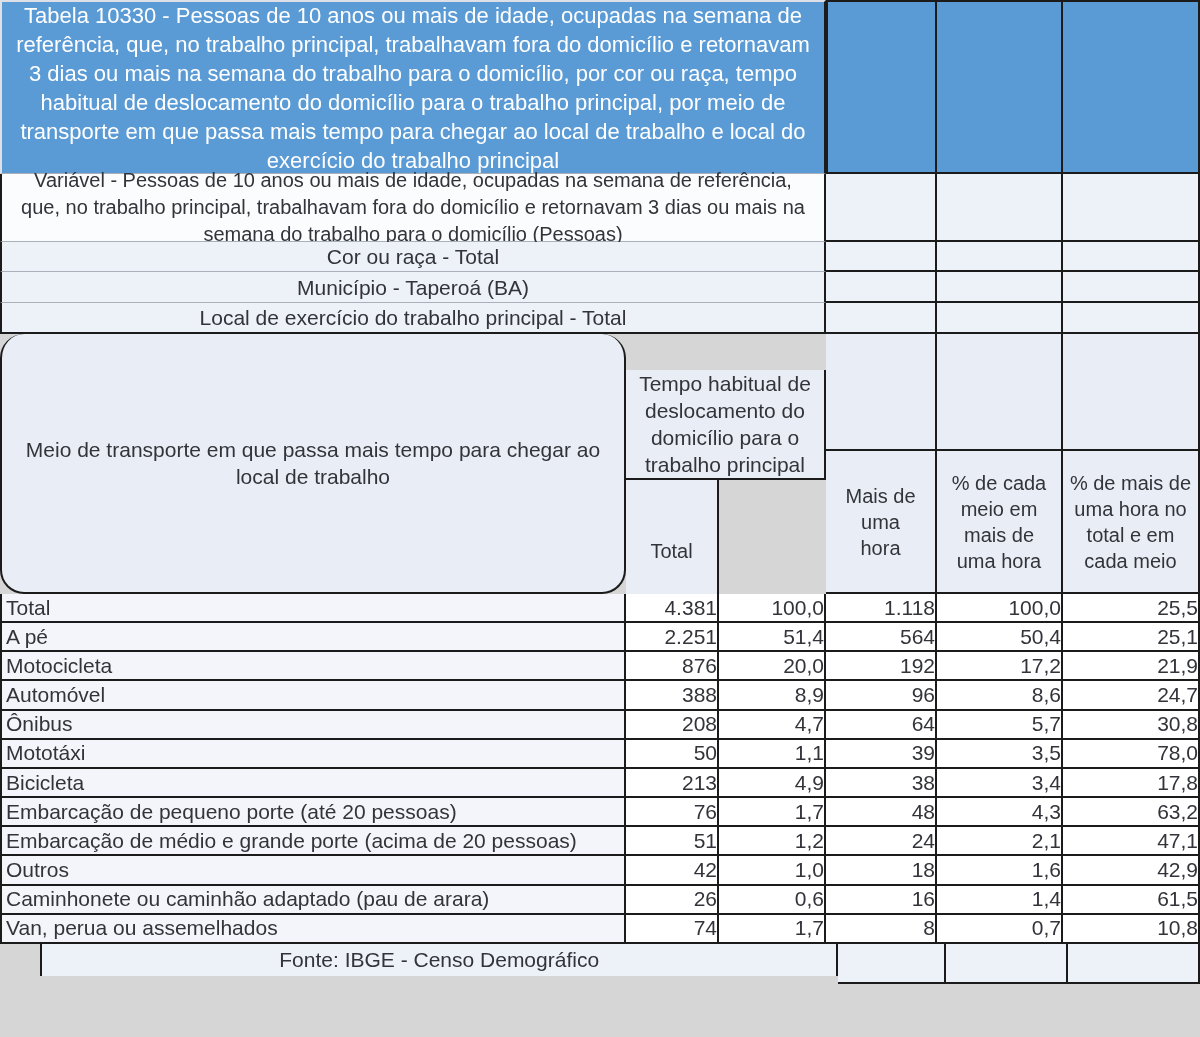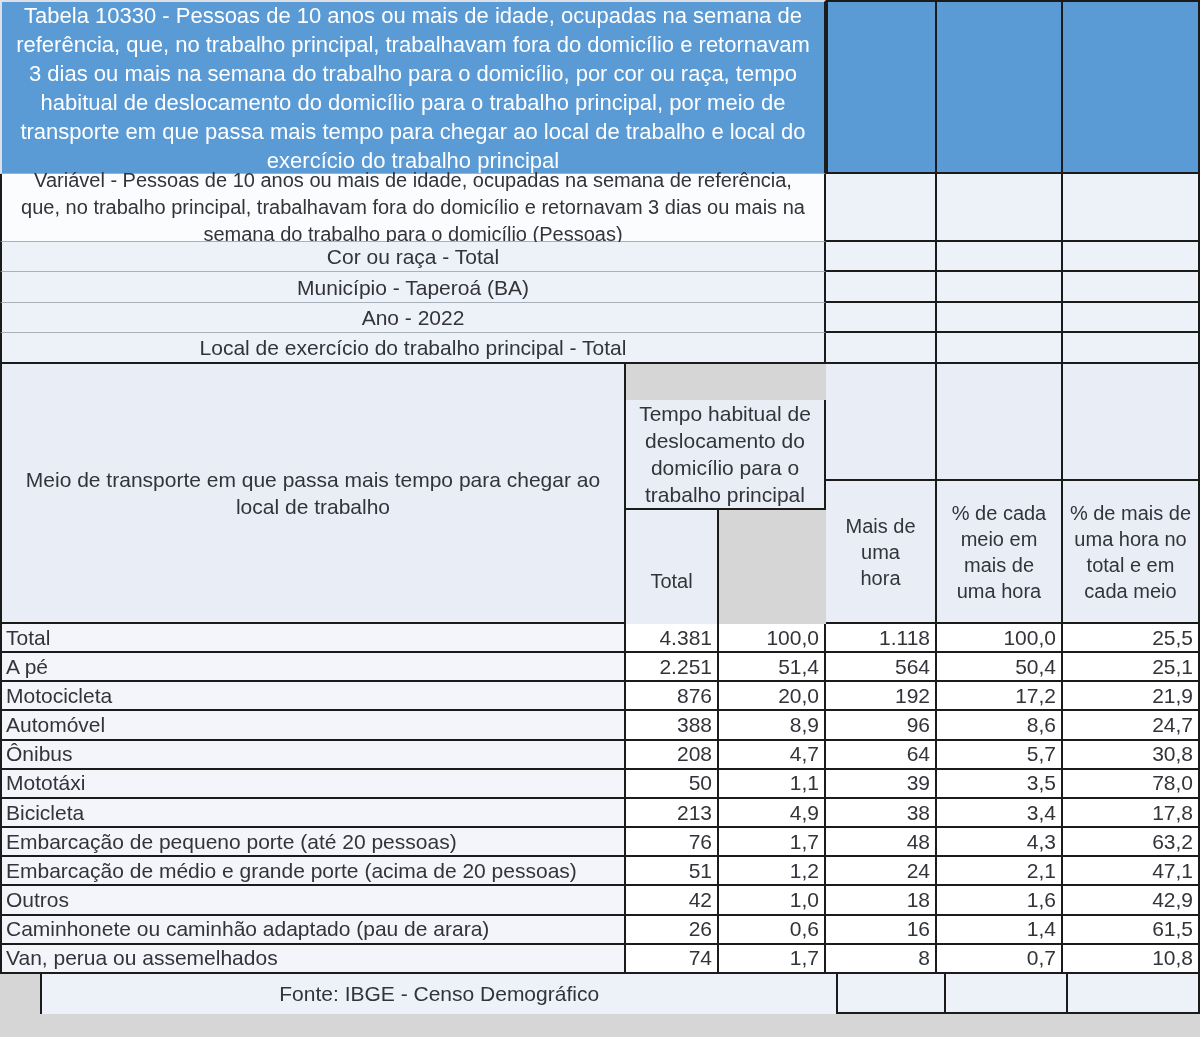--- a/index.html
+++ b/index.html
@@ -50,46 +50,46 @@
   .variavel-row .span3{background:var(--variavel_bg);}
   .info-row .span3{background:var(--info_bg);font-size:21px;}
   .info-empty{background:var(--info_bg);}
   .dark-bottom{border-bottom:2px solid var(--border_dark) !important;}
 
   
   .header-block{display:flex;height:260px;}
   .hb-col{display:flex;flex-direction:column;}
   .rowhead{
     width:626px;height:260px;background:var(--header_bg);
-    font-size:21px;line-height:27px;padding:10px 8px;
+    font-size:21px;line-height:27px;padding:10px 8px;border-radius:24px;
   }
   .group-cell{
     width:200px;height:117px;background:var(--header_bg);
     font-size:21px;line-height:27px;padding:0 6px;margin-top:36px;
   }
   .subrow{display:flex;height:143px;}
   .sub-cell{
     height:143px;background:var(--header_bg);
     font-size:20px;line-height:26px;padding:0 5px;
   }
   .empty-top{height:117px;background:var(--header_bg);}
 
   
   .data-row{height:29.17px;}
   .label-cell{
     width:626px;background:var(--label_bg);justify-content:flex-start;
     text-align:left;font-size:21px;padding-left:4px;
   }
   .num-cell{
     background:var(--value_bg);justify-content:flex-end;
-    text-align:right;font-size:21px;padding-right:5px;
-  }
-
-  
-  .fonte-row{height:40px;overflow:visible;padding-left:40px;}
+    text-align:right;font-size:21px;
+  }
+
+  
+  .fonte-row{height:32px;overflow:visible;padding-left:40px;}
   .fonte-cell{
     width:826px;background:var(--source_bg);font-size:21px;
     border-bottom:none;
   }
   .fonte-ext{
     height:40px;background:var(--source_bg);position:relative;z-index:2;
   }
 </style>
 </head>
 <body>
@@ -117,26 +117,20 @@
     <div class="c info-empty w-f"></div>
   </div>
 
   <div class="row info-row h31">
     <div class="c span3 bl">Município - Taperoá (BA)</div>
     <div class="c info-empty w-d"></div>
     <div class="c info-empty w-e"></div>
     <div class="c info-empty w-f"></div>
   </div>
 
-  <div class="row info-row">
-    <div class="c span3 bl">Ano - 2022</div>
-    <div class="c info-empty w-d"></div>
-    <div class="c info-empty w-e"></div>
-    <div class="c info-empty w-f"></div>
-  </div>
 
   <div class="row info-row h31">
     <div class="c span3 bl dark-bottom">Local de exercício do trabalho principal - Total</div>
     <div class="c info-empty w-d"></div>
     <div class="c info-empty w-e"></div>
     <div class="c info-empty w-f"></div>
   </div>
 
   <div class="header-block">
     <div class="c rowhead bl">Meio de transporte em que passa mais tempo para chegar ao local de trabalho</div>

